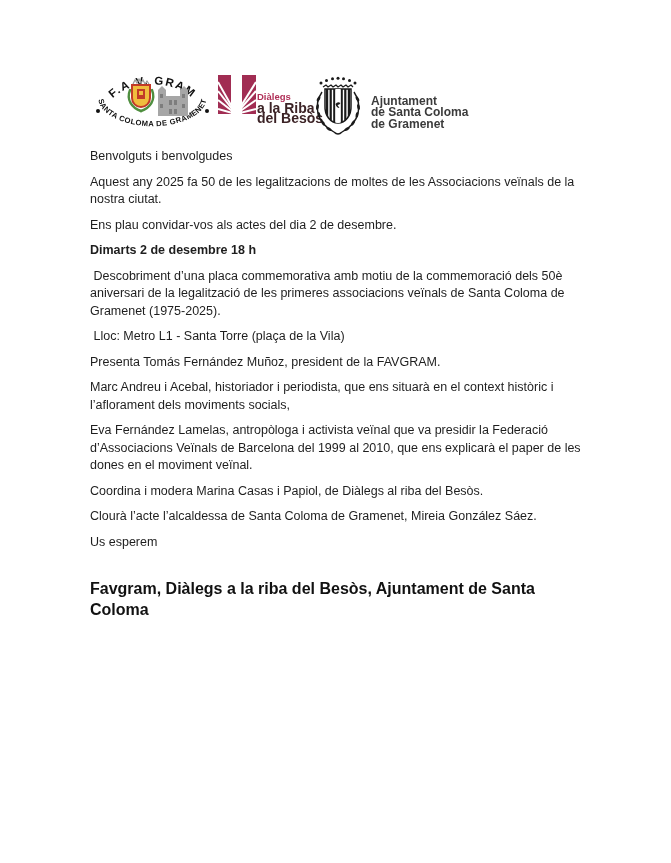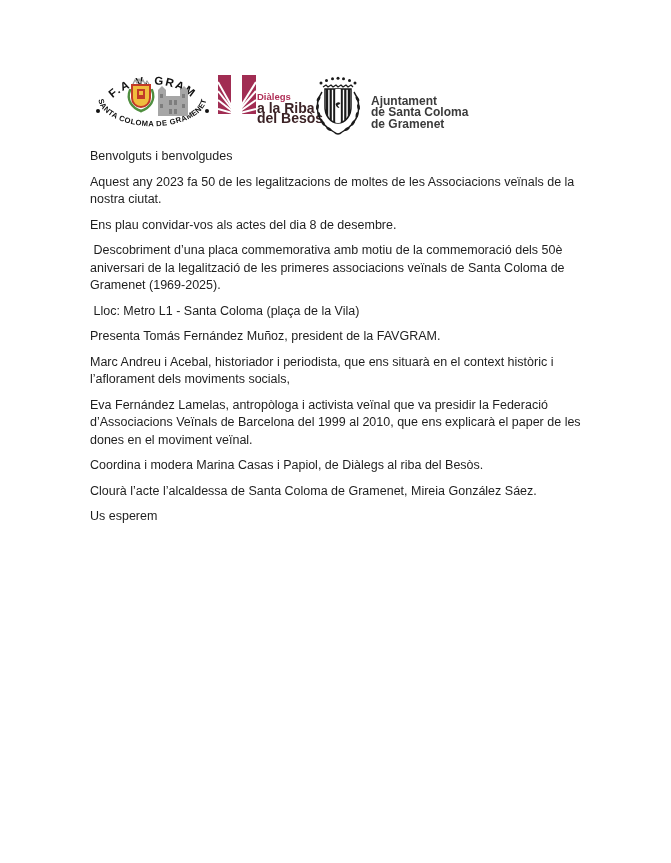--- a/index.html
+++ b/index.html
@@ -166,28 +166,30 @@
     <div class="aj-text">
       <div>Ajuntament</div>
       <div>de Santa Coloma</div>
       <div>de Gramenet</div>
     </div>
 
   </header>
 
   <main class="content">
     <p>Benvolguts i benvolgudes</p>
-    <p>Aquest any 2023 fa 50 de les legalitzacions de moltes de les Associacions veïnals de la nostra ciutat.</p>
-    <p>Ens plau convidar-vos als actes del dia 8 de desembre.</p>
+    <p>Aquest any 2025 fa 50 de les legalitzacions de moltes de les Associacions veïnals de la nostra ciutat.</p>
+    <p>Ens plau convidar-vos als actes del dia 2 de desembre.</p>
 
-    <p> Descobriment d’una placa commemorativa amb motiu de la commemoració dels 50è aniversari de la legalització de les primeres associacions veïnals de Santa Coloma de Gramenet (1969-2025).</p>
-    <p> Lloc: Metro L1 - Santa Coloma (plaça de la Vila)</p>
+    <p class="bold mt-lg">Dimarts 2 de desembre 18 h</p>
+    <p> Descobriment d’una placa commemorativa amb motiu de la commemoració dels 50è aniversari de la legalització de les primeres associacions veïnals de Santa Coloma de Gramenet (1975-2025).</p>
+    <p> Lloc: Metro L1 - Santa Torre (plaça de la Vila)</p>
 
     <p>Presenta Tomás Fernández Muñoz, president de la FAVGRAM.</p>
     <p>Marc Andreu i Acebal, historiador i periodista, que ens situarà en el context històric i l’aflorament dels moviments socials,</p>
     <p>Eva Fernández Lamelas, antropòloga i activista veïnal que va presidir la Federació d’Associacions Veïnals de Barcelona del 1999 al 2010, que ens explicarà el paper de les dones en el moviment veïnal.</p>
     <p>Coordina i modera Marina Casas i Papiol, de Diàlegs al riba del Besòs.</p>
     <p>Clourà l’acte l’alcaldessa de Santa Coloma de Gramenet, Mireia González Sáez.</p>
 
     <p class="mt-xl">Us esperem</p>
+    <h1 class="signature">Favgram, Diàlegs a la riba del Besòs, Ajuntament de Santa Coloma</h1>
   </main>
 
 </div>
 
 </body></html>

